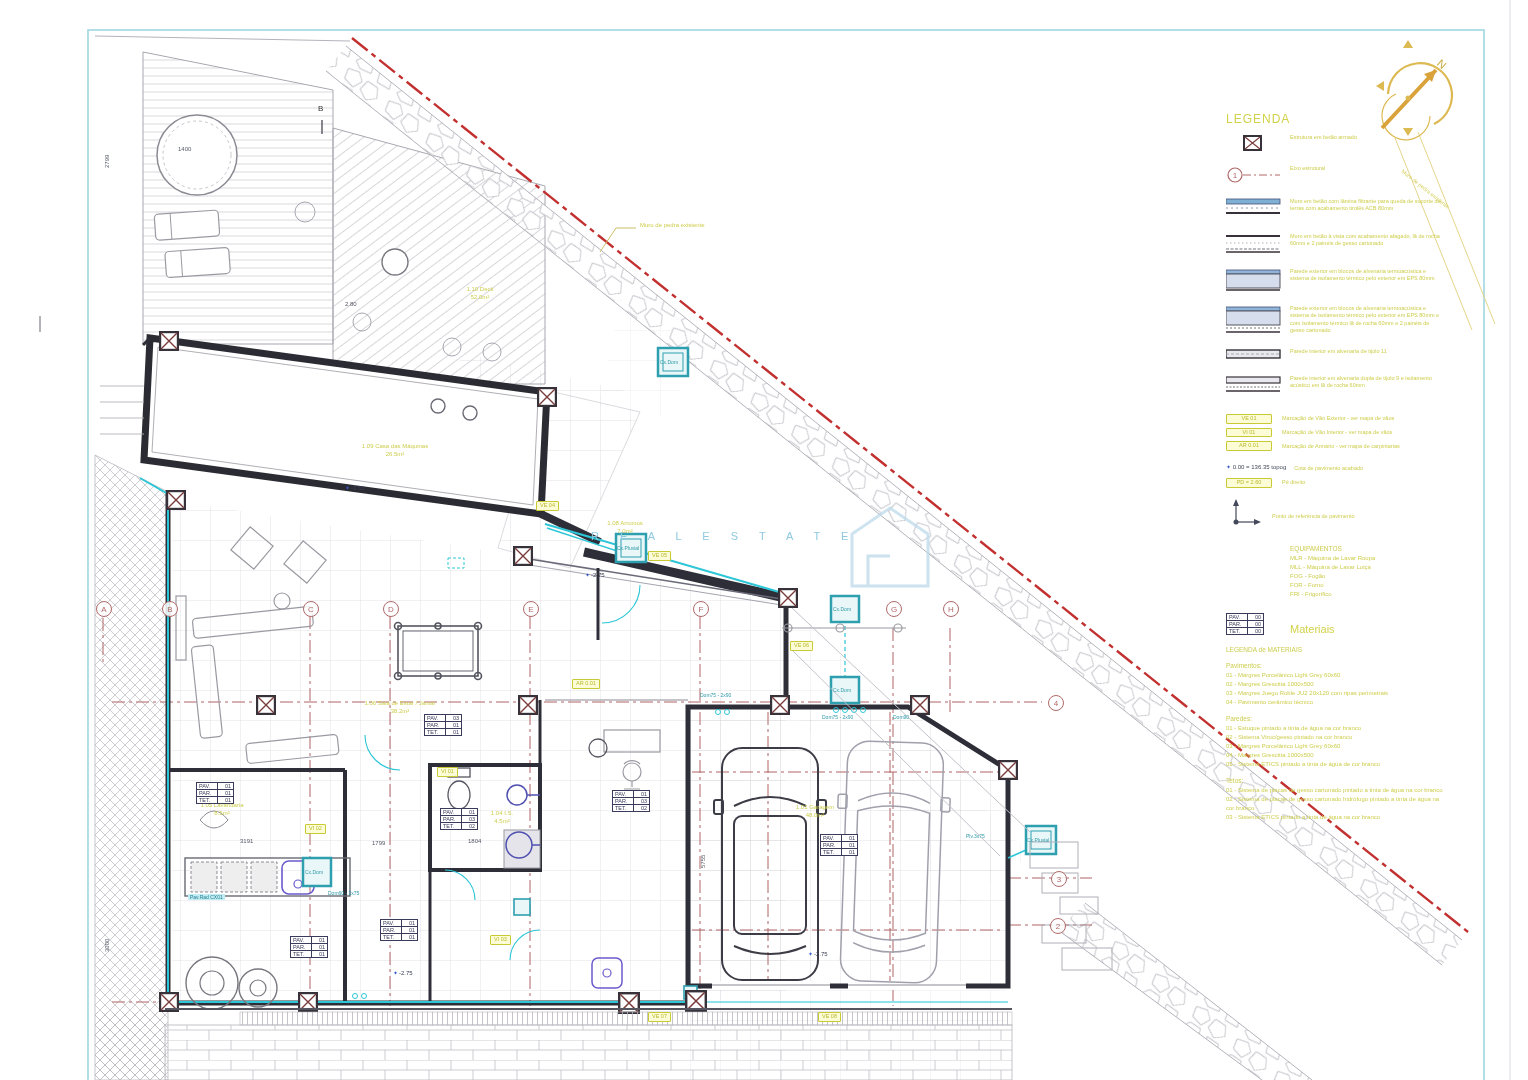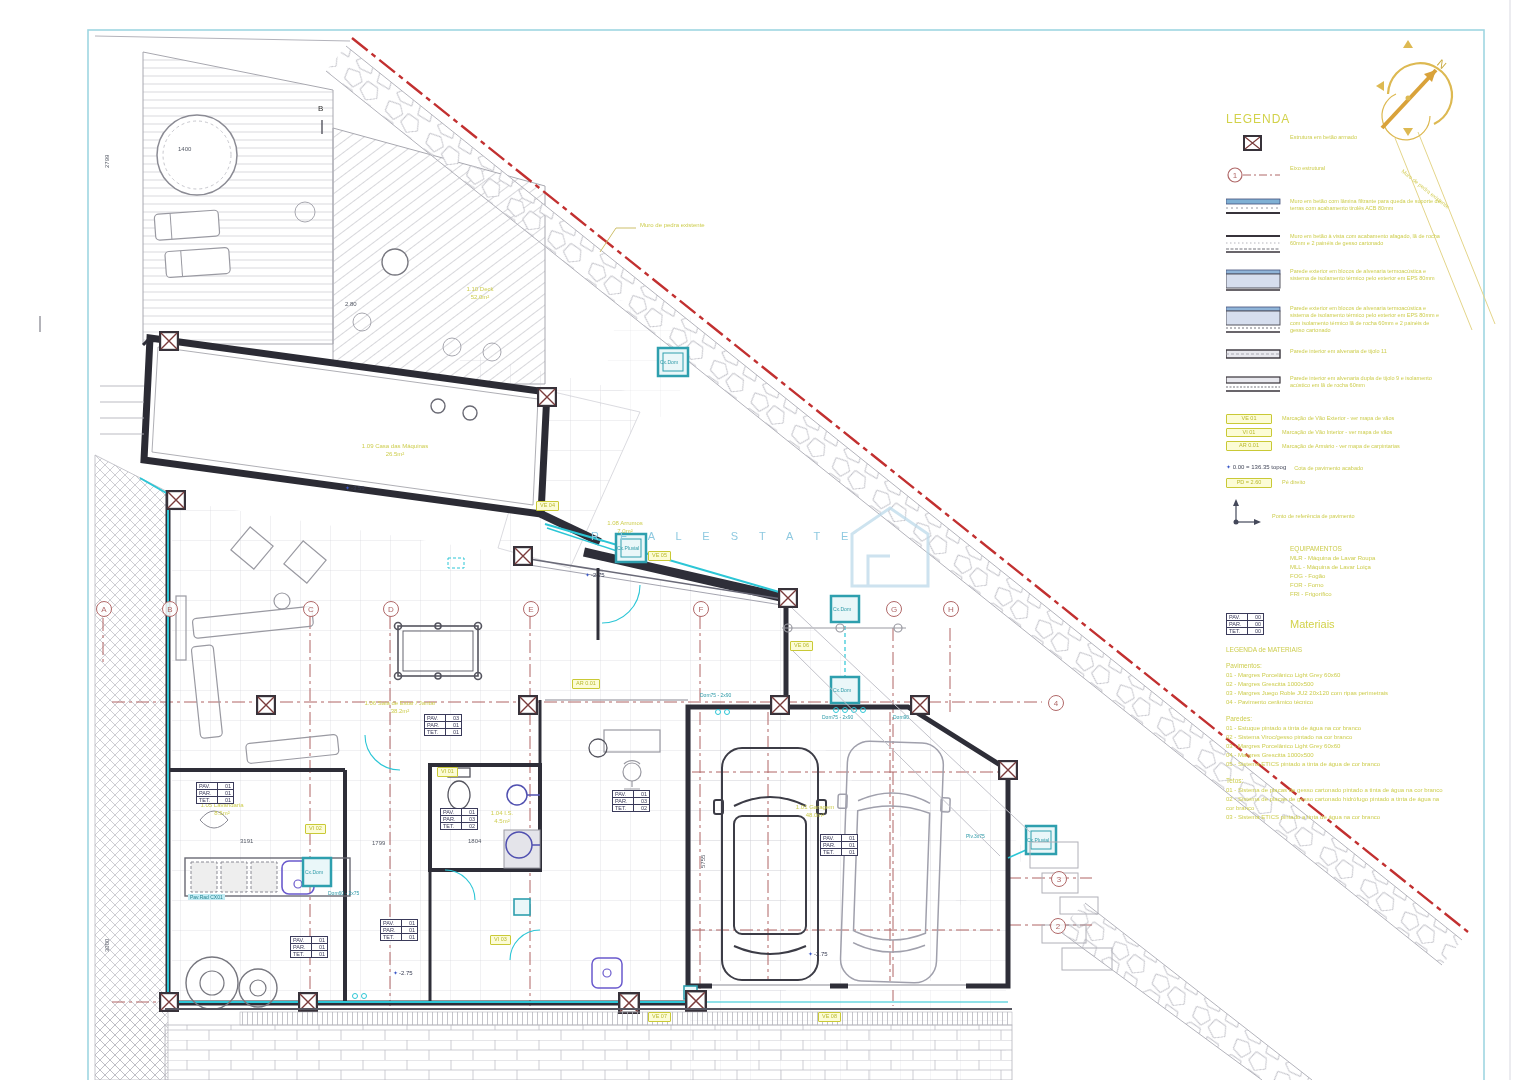--- a/index.html
+++ b/index.html
@@ -674,21 +674,21 @@
 
     <div class="sec-y" style="margin-top:8px;margin-left:64px">
       <div class="hd">EQUIPAMENTOS</div>
       <div>MLR - Máquina de Lavar Roupa</div>
       <div>MLL - Máquina de Lavar Loiça</div>
       <div>FOG - Fogão</div>
       <div>FOR - Forno</div>
       <div>FRI - Frigorífico</div>
     </div>
 
-    <div style="display:flex;align-items:center;margin-top:14px">
+    <div style="display:flex;align-items:flex-end;margin-top:14px">
       <div class="pvt">
         <div class="r">
             <span class="k">PAV.</span>
             <span class="v">00</span>
           </div>
         <div class="r">
             <span class="k">PAR.</span>
             <span class="v">00</span>
           </div>
         <div class="r">

